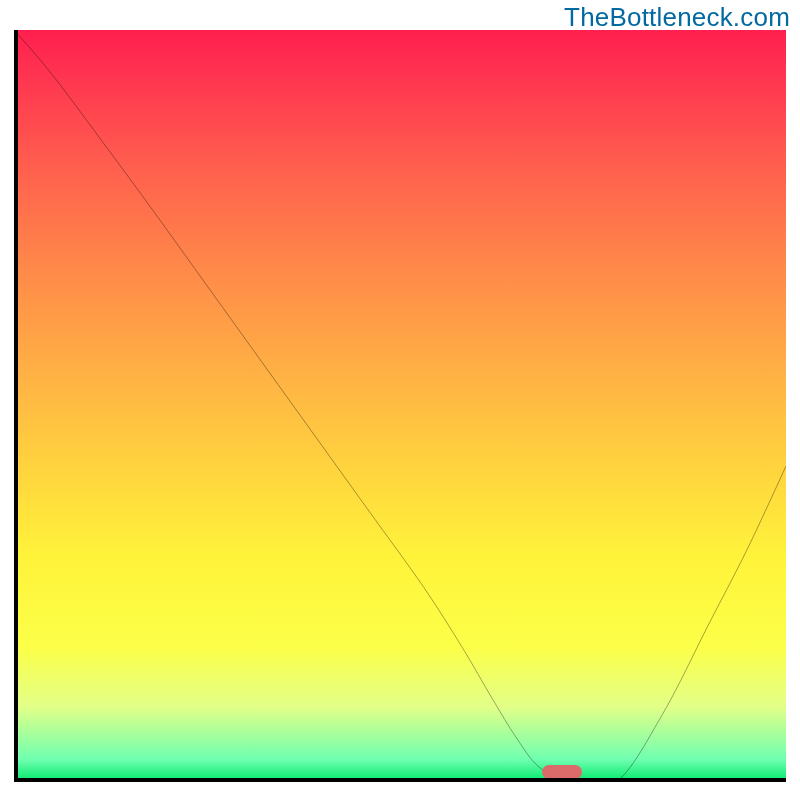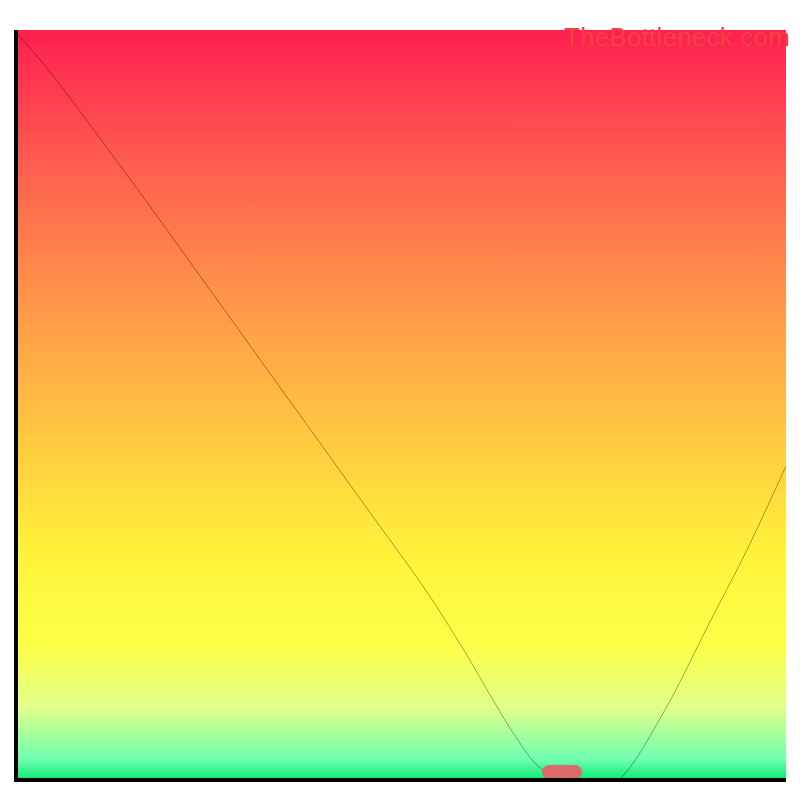--- a/index.html
+++ b/index.html
@@ -14,25 +14,24 @@
   .chart-container {
     position: relative;
     width: 800px;
     height: 800px;
   }
   .watermark {
     position: absolute;
     top: 2px;
     right: 10px;
     font-size: 26px;
-    color: #ef4444;
+    color: #0369a1;
     font-weight: 500;
     letter-spacing: 0.2px;
     z-index: 50;
-    margin-top: 20px;
   }
   .plot-area {
     position: absolute;
     left: 14px;
     top: 30px;
     width: 772px;
     height: 752px;
     box-sizing: border-box;
   }
   .gradient-bg {

